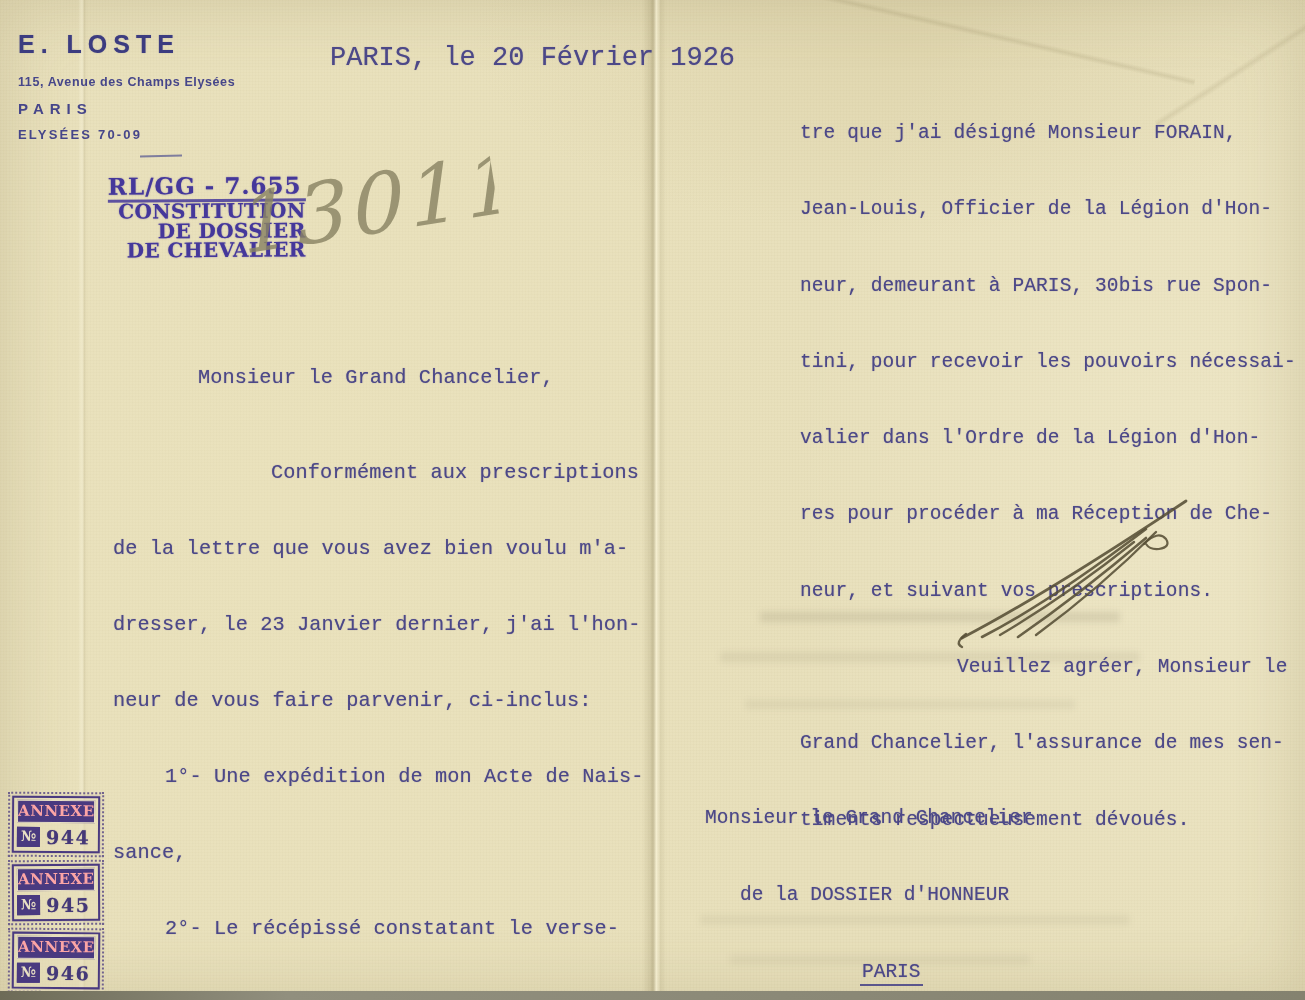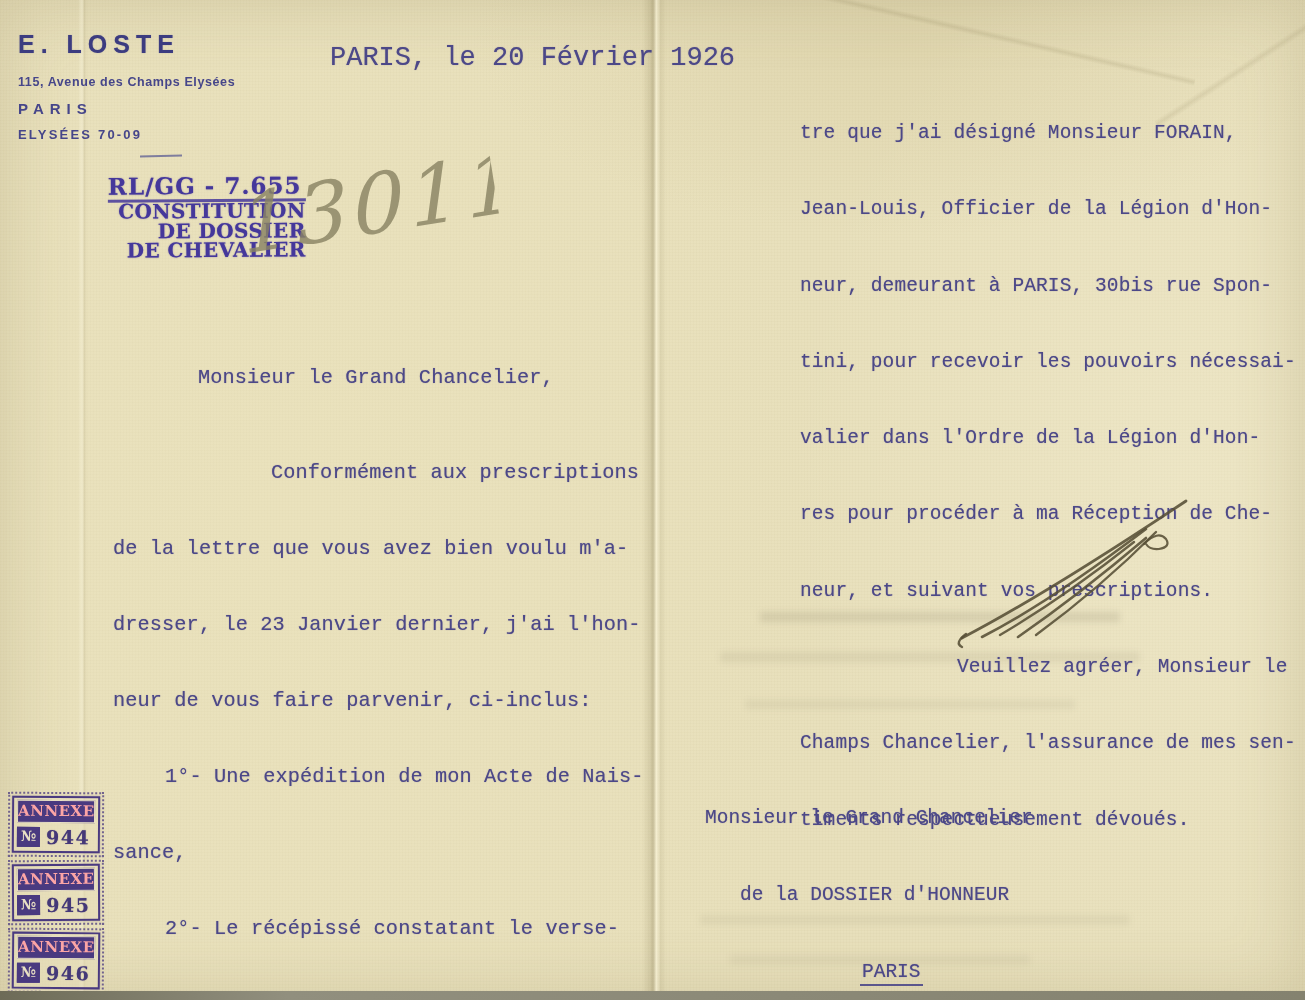--- a/index.html
+++ b/index.html
@@ -146,21 +146,21 @@
 
   <div class="abs tw rp-body">
     <div class="rp-line">tre que j'ai désigné Monsieur FORAIN,</div>
     <div class="rp-line">Jean-Louis, Officier de la Légion d'Hon-</div>
     <div class="rp-line">neur, demeurant à PARIS, 30bis rue Spon-</div>
     <div class="rp-line">tini, pour recevoir les pouvoirs nécessai-</div>
     <div class="rp-line">valier dans l'Ordre de la Légion d'Hon-</div>
     <div class="rp-line">res pour procéder à ma Réception de Che-</div>
     <div class="rp-line">neur, et suivant vos prescriptions.</div>
     <div class="rp-line ri13">Veuillez agréer, Monsieur le</div>
-    <div class="rp-line">Champs Chancelier, l'assurance de mes sen-</div>
+    <div class="rp-line">Grand Chancelier, l'assurance de mes sen-</div>
     <div class="rp-line">timents respectueusement dévoués.</div>
   </div>
 
   <svg class="abs signature" width="252" height="165" viewBox="0 0 252 165">
     <path d="M18,148 q-12,9 -4,13" stroke-width="2.4"></path>
     <path d="M14,152 Q95,110 238,15" stroke-width="2.8"></path>
     <path d="M34,151 Q102,116 198,43" stroke-width="2.6"></path>
     <path d="M52,149 Q118,110 186,56" stroke-width="2.4"></path>
     <path d="M70,151 Q132,108 198,52" stroke-width="2.6"></path>
     <path d="M88,149 Q152,102 208,46" stroke-width="2.4"></path>

